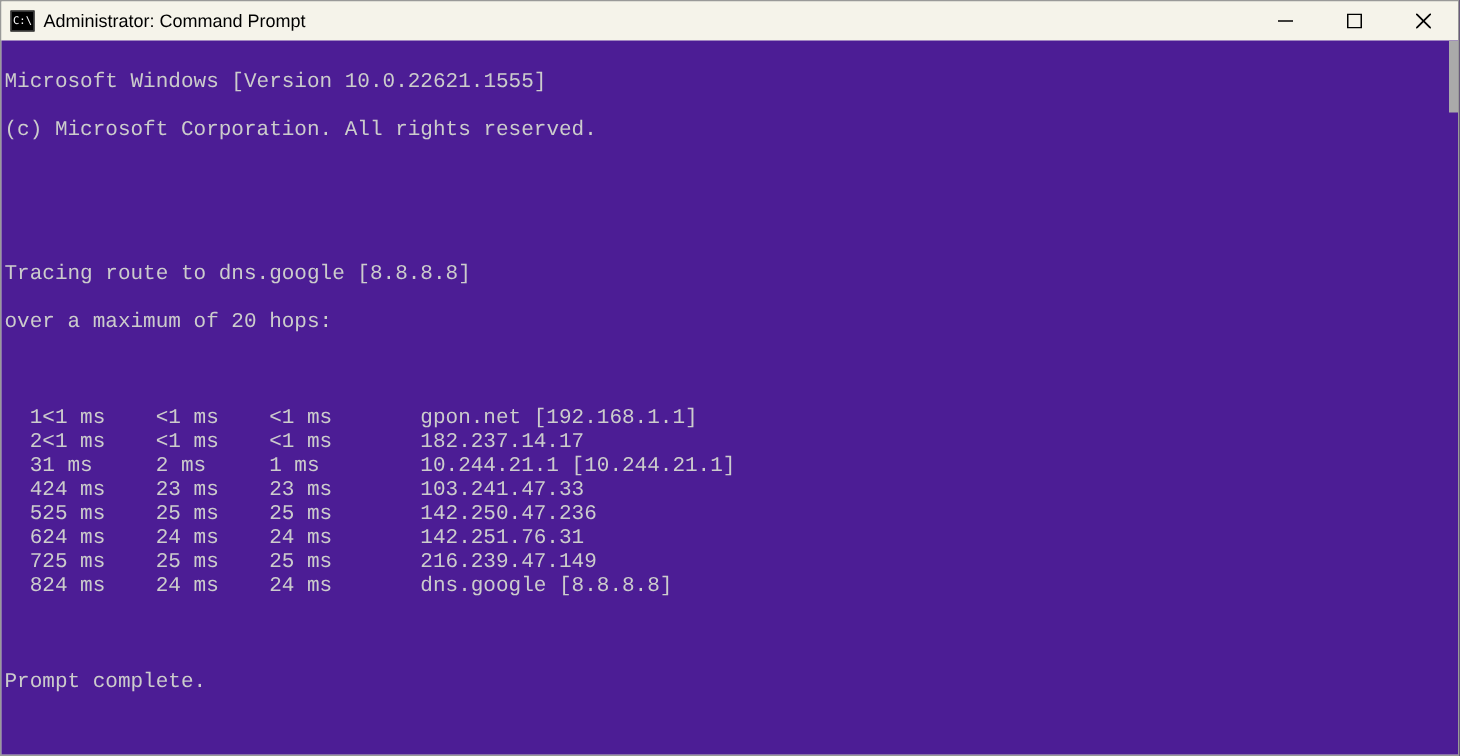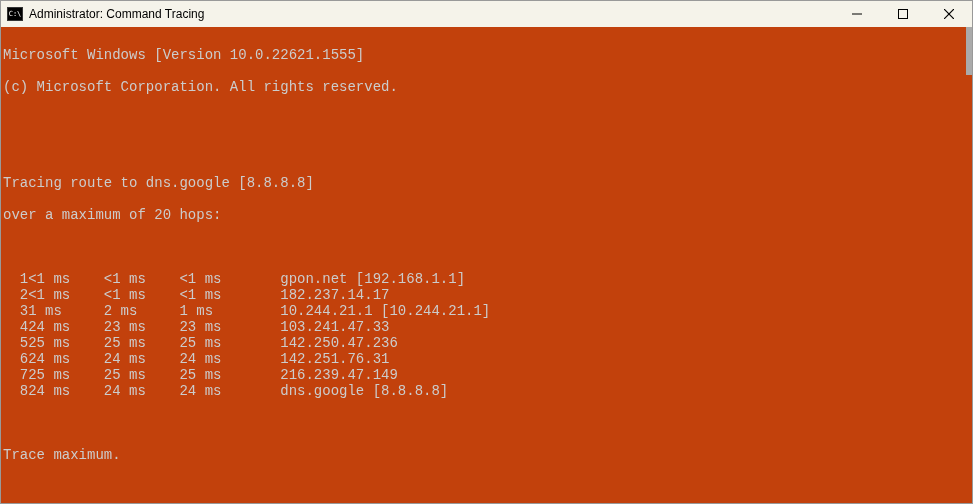--- a/index.html
+++ b/index.html
@@ -5,37 +5,37 @@
   * { margin: 0; padding: 0; box-sizing: border-box; }
   html, body { width: 973px; height: 504px; overflow: hidden; font-family: "Segoe UI", Tahoma, sans-serif; background: #000; }
   .window { width: 973px; height: 504px; background: #f5f3ea; display: flex; flex-direction: column; border: 1px solid #999; }
   .titlebar { height: 26px; background: #f5f3ea; display: flex; align-items: center; padding-left: 6px; font-size: 12px; color: #000; }
   .titlebar .icon { width: 16px; height: 14px; background: #000; display: inline-flex; align-items: center; justify-content: center; margin-right: 6px; border: 1px solid #333; }
   .titlebar .icon span { color: #fff; font-size: 7px; font-family: Consolas, monospace; line-height: 1; }
   .titlebar .title { flex: 1; }
   .titlebar .controls { display: flex; height: 100%; }
   .titlebar .controls .btn { width: 46px; height: 100%; display: flex; align-items: center; justify-content: center; font-size: 12px; color: #000; }
   .titlebar .controls .btn svg { width: 10px; height: 10px; }
-  .terminal { flex: 1; background: #c2410c; color: #ccc; font-family: Consolas, "Courier New", monospace; font-size: 14px; line-height: 16px; padding: 4px 2px; white-space: pre; position: relative; overflow: hidden; }
+  .terminal { flex: 1; background: #4c1d95; color: #ccc; font-family: Consolas, "Courier New", monospace; font-size: 14px; line-height: 16px; padding: 4px 2px; white-space: pre; position: relative; overflow: hidden; }
   .terminal .scrollbar { position: absolute; right: 0; top: 0; width: 6px; height: 48px; background: #aaa; }
   @keyframes blink { 50% { opacity: 0; } }
   .hop-line span { display:inline-block; }
   .col-idx { width: 3ch; text-align:right; }
   .col-t   { width: 9ch; text-align:left; }
   .col-gap { width: 3ch; }
 </style>
 </head>
 <body>
 
 <div class="window">
   <div class="titlebar">
     <div class="icon">
         <span>C:\</span>
       </div>
-    <div class="title">Administrator: Command Tracing</div>
+    <div class="title">Administrator: Command Prompt</div>
     <div class="controls">
       <div class="btn">
         <svg viewBox="0 0 10 10">
             <line x1="0" y1="5" x2="10" y2="5" stroke="#000" stroke-width="1"></line>
           </svg>
       </div>
       <div class="btn">
         <svg viewBox="0 0 10 10">
             <rect x="0.5" y="0.5" width="9" height="9" fill="none" stroke="#000" stroke-width="1"></rect>
           </svg>
@@ -52,18 +52,18 @@
   <div class="terminal">
 <div>Microsoft Windows [Version 10.0.22621.1555]</div>
 <div>(c) Microsoft Corporation. All rights reserved.</div>
 <div>&nbsp;</div>
 <div>&nbsp;</div>
 <div>Tracing route to dns.google [8.8.8.8]</div>
 <div>over a maximum of 20 hops:</div>
 <div>&nbsp;</div>
 <div id="hops"><div class="hop-line"><span class="col-idx">1</span><span class="col-t">&lt;1 ms</span><span class="col-t">&lt;1 ms</span><span class="col-t">&lt;1 ms</span><span class="col-gap"></span><span>gpon.net [192.168.1.1]</span></div><div class="hop-line"><span class="col-idx">2</span><span class="col-t">&lt;1 ms</span><span class="col-t">&lt;1 ms</span><span class="col-t">&lt;1 ms</span><span class="col-gap"></span><span>182.237.14.17</span></div><div class="hop-line"><span class="col-idx">3</span><span class="col-t">1 ms</span><span class="col-t">2 ms</span><span class="col-t">1 ms</span><span class="col-gap"></span><span>10.244.21.1 [10.244.21.1]</span></div><div class="hop-line"><span class="col-idx">4</span><span class="col-t">24 ms</span><span class="col-t">23 ms</span><span class="col-t">23 ms</span><span class="col-gap"></span><span>103.241.47.33</span></div><div class="hop-line"><span class="col-idx">5</span><span class="col-t">25 ms</span><span class="col-t">25 ms</span><span class="col-t">25 ms</span><span class="col-gap"></span><span>142.250.47.236</span></div><div class="hop-line"><span class="col-idx">6</span><span class="col-t">24 ms</span><span class="col-t">24 ms</span><span class="col-t">24 ms</span><span class="col-gap"></span><span>142.251.76.31</span></div><div class="hop-line"><span class="col-idx">7</span><span class="col-t">25 ms</span><span class="col-t">25 ms</span><span class="col-t">25 ms</span><span class="col-gap"></span><span>216.239.47.149</span></div><div class="hop-line"><span class="col-idx">8</span><span class="col-t">24 ms</span><span class="col-t">24 ms</span><span class="col-t">24 ms</span><span class="col-gap"></span><span>dns.google [8.8.8.8]</span></div></div>
 <div>&nbsp;</div>
-<div>Trace maximum.</div>
+<div>Prompt complete.</div>
 
 
     <div class="scrollbar"></div>
   </div>
 </div>
 
 </body></html>

